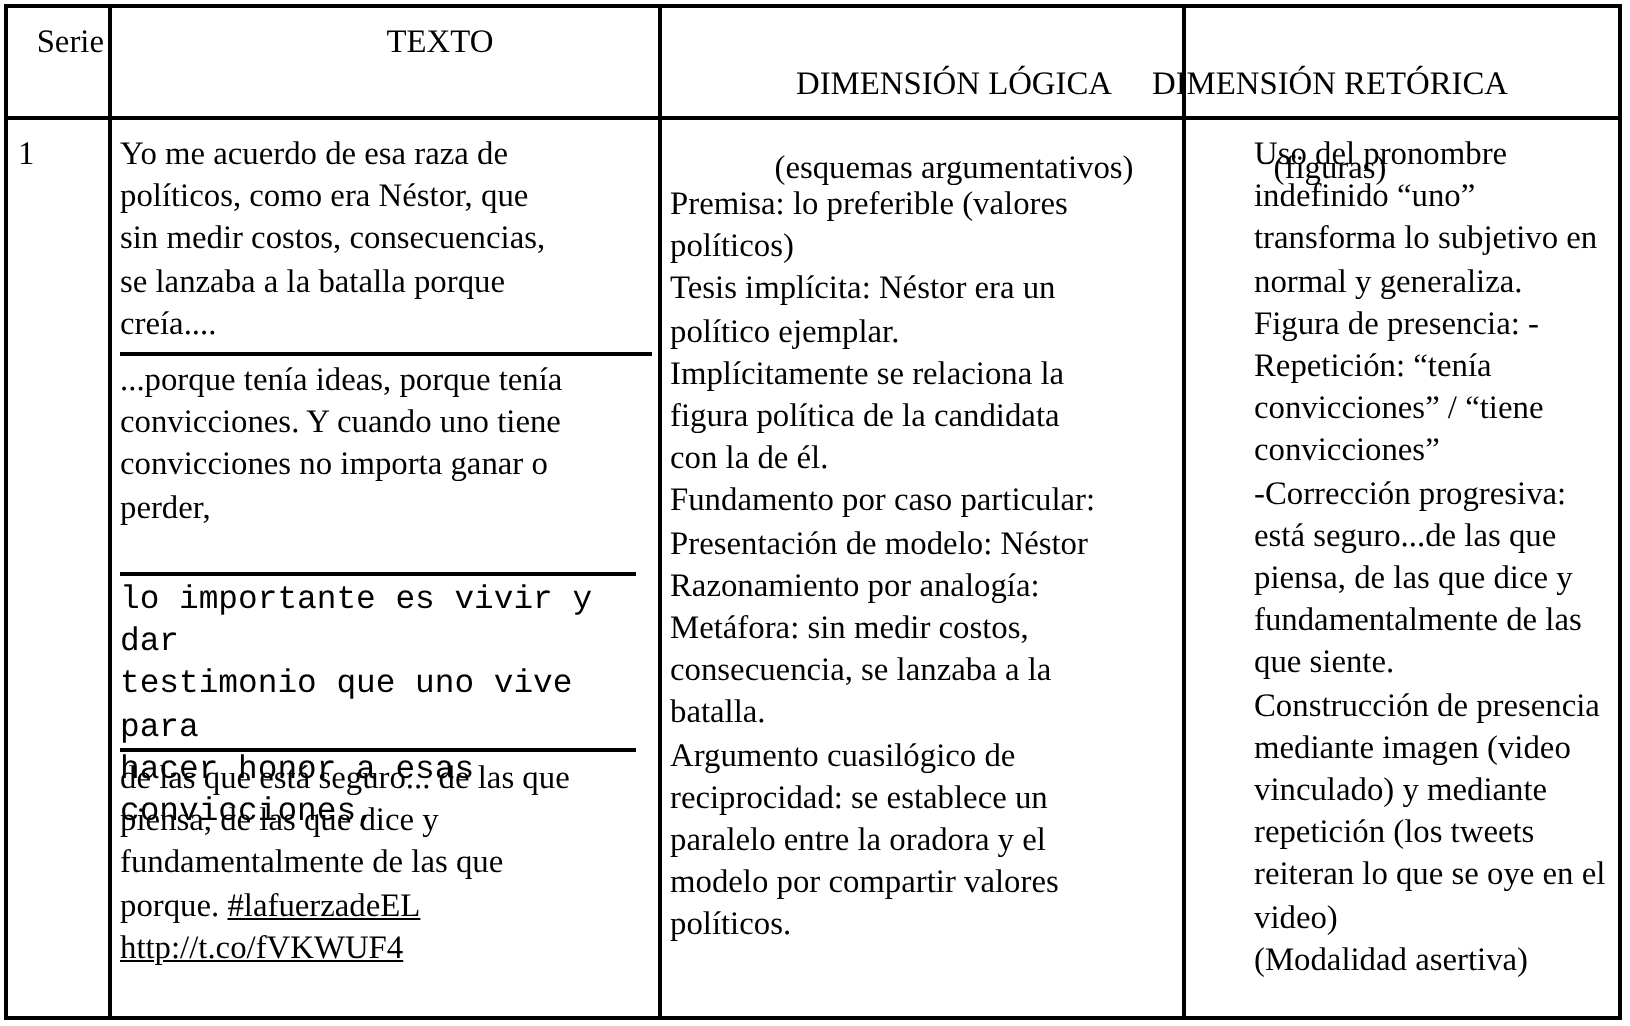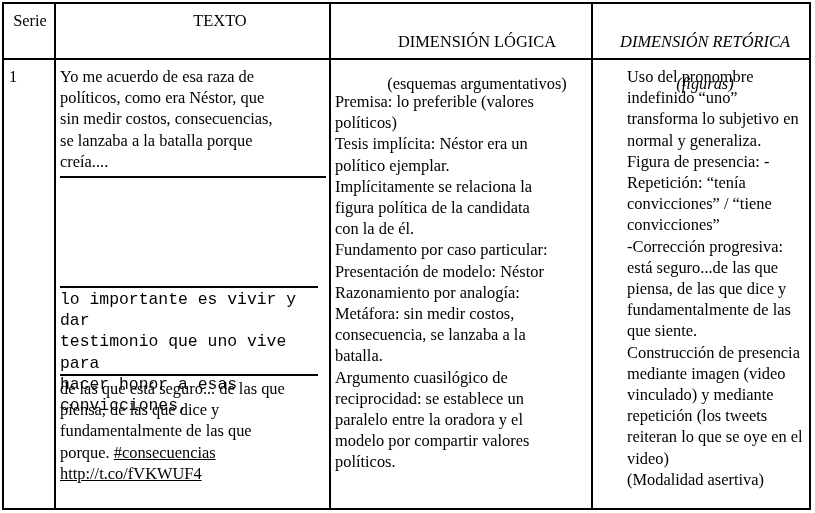--- a/index.html
+++ b/index.html
@@ -24,51 +24,55 @@
 <body>
 
 <div class="table">
 
   <div class="vline" style="left:50px;"></div>
   <div class="vline" style="left:325px;"></div>
   <div class="vline" style="left:587px;"></div>
 
   <div class="hline" style="top:54px;"></div>
 
-  <div class="cell hdr" style="left:4px; top:6px; width:44px; text-align:center;">Serie</div>
+  <div class="cell hdr" style="left:4px; top:6px; width:44px; text-align:right;">Serie</div>
   <div class="cell hdr" style="left:52px; top:6px; width:328px;">TEXTO</div>
   <div class="cell hdr" style="left:327px; top:6px; width:292px;">
     <div>DIMENSIÓN LÓGICA</div>
     <div>(esquemas argumentativos)</div>
   </div>
-  <div class="cell hdr" style="left:601px; top:6px; width:200px;font-style:italic;">
+  <div class="cell hdr" style="left:561px; top:6px; width:200px;">
     <div>DIMENSIÓN RETÓRICA</div>
     <div>(figuras)</div>
   </div>
 
   <div class="cell" style="left:5px; top:62px;">1</div>
 
   <div class="cell" style="left:56px; top:62px; width:268px;">Yo me acuerdo de esa raza de
 políticos, como era Néstor, que
 sin medir costos, consecuencias,
 se lanzaba a la batalla porque
 creía....</div>
   <div class="sep" style="left:56px; top:172px; width:266px;"></div>
 
+  <div class="cell" style="left:56px; top:175px; width:268px;">...porque tenía ideas, porque tenía
+convicciones. Y cuando uno tiene
+convicciones no importa ganar o
+perder,</div>
   <div class="sep" style="left:56px; top:282px; width:258px;"></div>
 
   <div class="cell" style="left:56px; top:285px; width:268px;font-family:Liberation Mono, monospace;"> lo importante es vivir y dar
 testimonio que uno vive para
 hacer honor a esas convicciones,</div>
   <div class="sep" style="left:56px; top:370px; width:258px;"></div>
 
   <div class="cell" style="left:56px; top:374px; width:268px;"><span>de las que está seguro... de las que
 piensa, de las que dice y
 fundamentalmente de las que
-porque. </span><span class="link">#consecuencias</span>
+porque. </span><span class="link">#lafuerzadeEL</span>
 <span class="link">http://t.co/fVKWUF4</span></div>
 
   <div class="cell" style="left:331px; top:62px; width:256px;margin-top:25px;">Premisa: lo preferible (valores
 políticos)
 Tesis implícita: Néstor era un
 político ejemplar.
 Implícitamente se relaciona la
 figura política de la candidata
 con la de él.
 Fundamento por caso particular:

